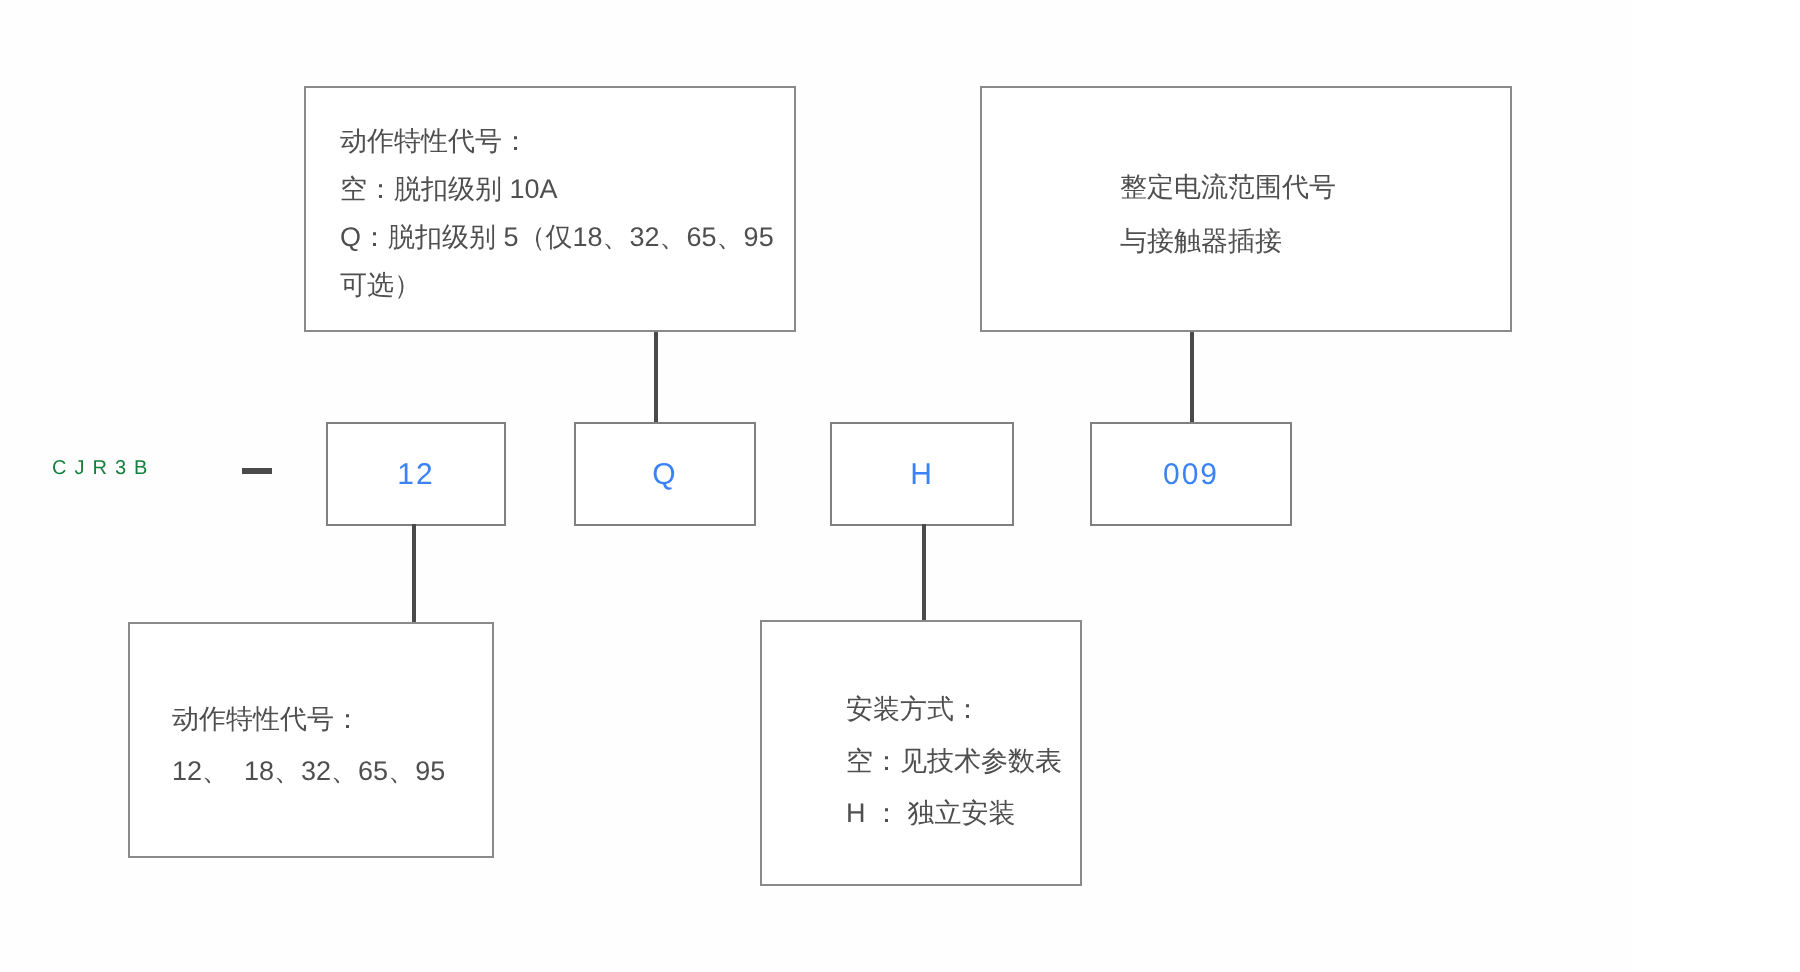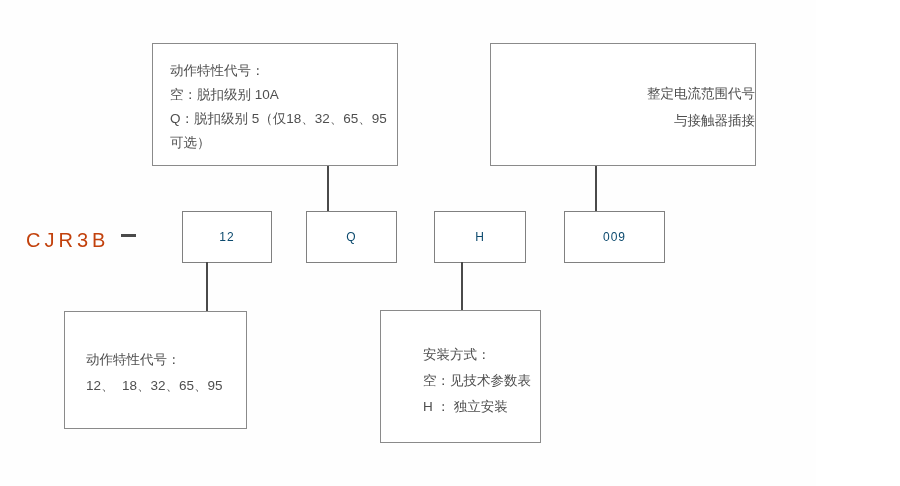--- a/index.html
+++ b/index.html
@@ -28,51 +28,50 @@
     white-space: pre;
   }
   .code-box {
     position: absolute;
     background: #ffffff;
     border: 1px solid #808080;
     box-sizing: border-box;
     display: flex;
     align-items: center;
     justify-content: center;
-    font-size: 12px;
-    color: #0c4a6e;
+    font-size: 15px;
+    color: #3b82f6;
     letter-spacing: 1px;
-    margin-left: 19px;
   }
   .connector {
     position: absolute;
     width: 2px;
     background: #4a4a4a;
   }
   .model-prefix {
     position: absolute;
     left: 26px;
     top: 229px;
-    font-size: 20px;
+    font-size: 10px;
     letter-spacing: 4px;
-    color: #c2410c;
+    color: #15803d;
   }
   .model-dash {
     position: absolute;
     left: 121px;
     top: 234px;
     width: 15px;
     height: 3px;
     background: #4a4a4a;
   }
 
   
   .box-action { left: 152px; top: 43px; width: 246px; height: 123px; padding: 15px 0 0 17px; line-height: 24px; }
   
-  .box-range  { left: 490px; top: 43px; width: 266px; height: 123px; padding: 36px 0 0 69px; line-height: 27px; text-align: right; }
+  .box-range  { left: 490px; top: 43px; width: 266px; height: 123px; padding: 36px 0 0 69px; line-height: 27px; }
   
   .box-spec   { left: 64px;  top: 311px; width: 183px; height: 118px; padding: 35px 0 0 21px; line-height: 26px; }
   
   .box-mount  { left: 380px; top: 310px; width: 161px; height: 133px; padding: 31px 0 0 42px; line-height: 26px; }
 
   
   .code-12  { left: 163px; top: 211px; width: 90px;  height: 52px; }
   .code-q   { left: 287px; top: 211px; width: 91px;  height: 52px; }
   .code-h   { left: 415px; top: 211px; width: 92px;  height: 52px; }
   .code-009 { left: 545px; top: 211px; width: 101px; height: 52px; }

